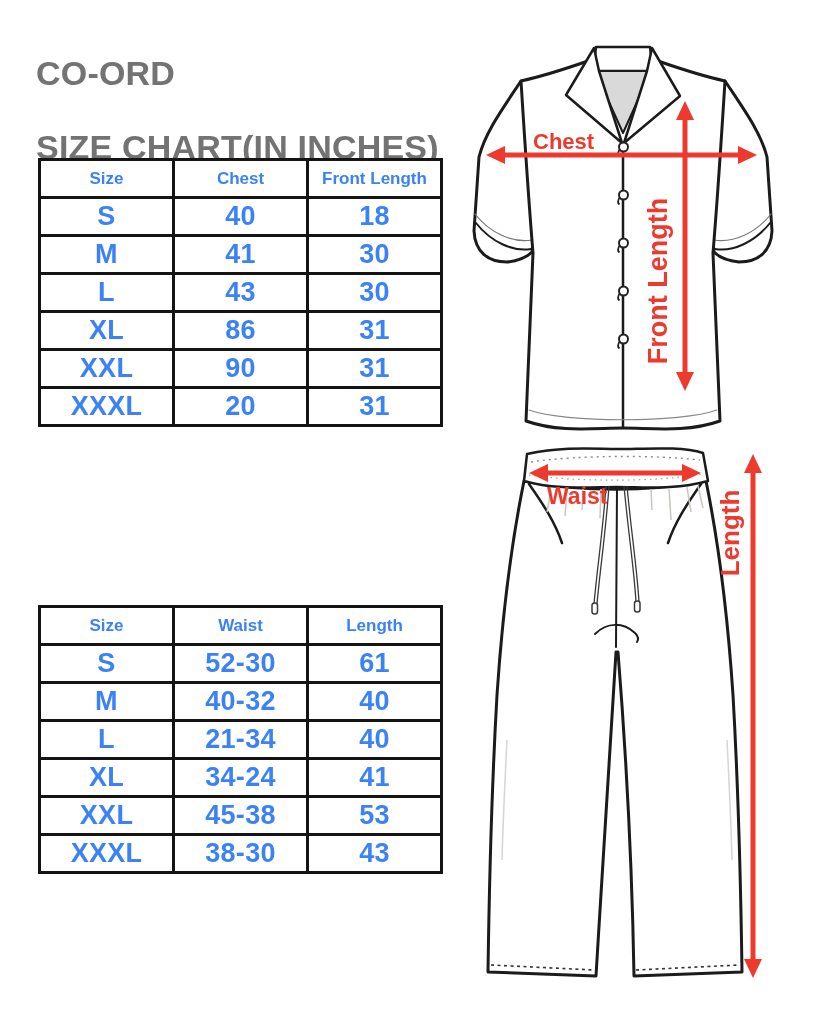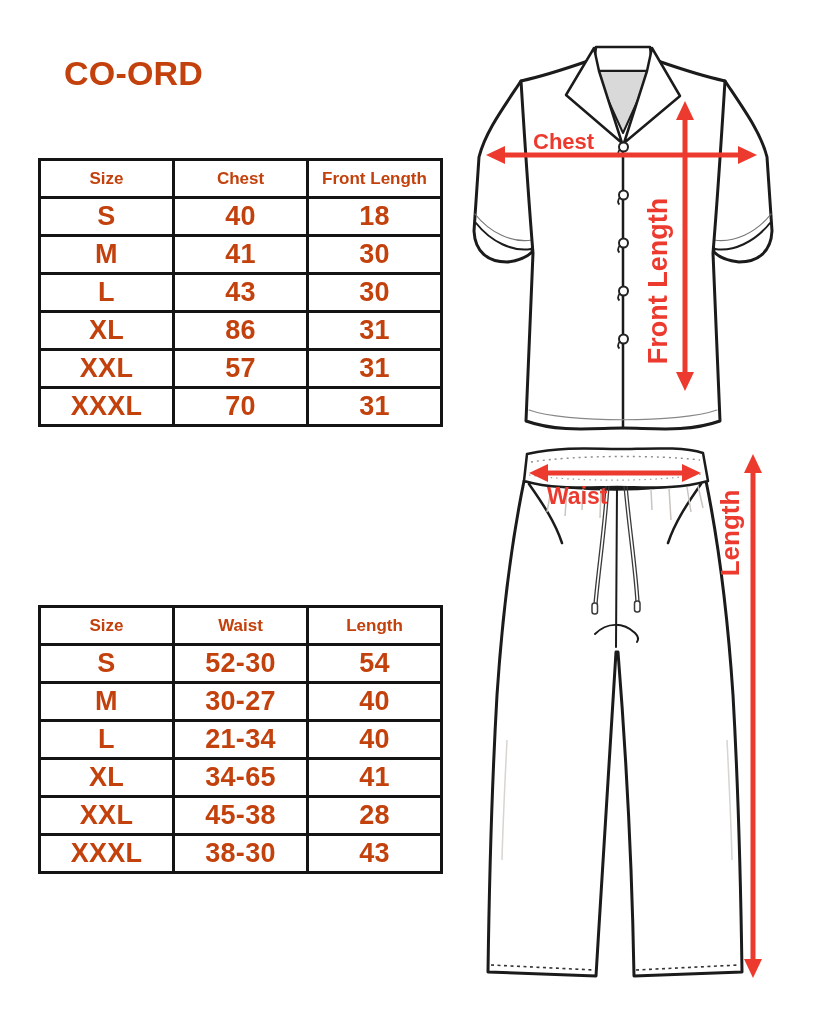--- a/index.html
+++ b/index.html
@@ -2,44 +2,45 @@
 <html><head>
 <meta charset="utf-8">
 <style>
   html,body{margin:0;padding:0;background:#ffffff;}
   .canvas{
     position:relative;width:823px;height:1029px;background:#ffffff;
     font-family:"Liberation Sans",sans-serif;overflow:hidden;
   }
   .page-title{
     position:absolute;left:36px;top:55px;
-    color:#c2410c;font-weight:bold;font-size:34px;line-height:37px;
-    letter-spacing:.2px;white-space:pre-line;margin-left:28px;
+    color:#737373;font-weight:bold;font-size:34px;line-height:37px;
+    letter-spacing:.2px;white-space:pre-line;
   }
   table.size-table{
     position:absolute;left:38px;width:405px;
-    border-collapse:collapse;table-layout:fixed;color:#c2410c;background:#fff;
+    border-collapse:collapse;table-layout:fixed;color:#3b82f6;background:#fff;
   }
   table.size-table.t1{top:158px;}
   table.size-table.t2{top:605px;}
   .size-table th,.size-table td{
     border:3px solid #141414;text-align:center;vertical-align:middle;padding:0;
   }
   .size-table th{height:35px;font-size:17px;font-weight:bold;}
   .size-table td{height:35px;font-size:27px;font-weight:bold;letter-spacing:.3px;}
   svg.shirt{position:absolute;left:455px;top:25px;}
   svg.pants{position:absolute;left:455px;top:440px;}
   svg text{font-family:"Liberation Sans",sans-serif;font-weight:bold;}
 </style>
 </head>
 <body>
 
 <div class="canvas">
 
   <div class="page-title"><span>CO-ORD</span><br>
+    <span>SIZE CHART(IN INCHES)</span>
   </div>
 
   <table class="size-table t1">
     <tbody>
         <tr>
       <th>Size</th>
       <th>Chest</th>
       <th>Front Length</th>
     </tr>
     <tr>
@@ -57,62 +58,62 @@
       <td>43</td>
       <td>30</td>
     </tr>
     <tr>
       <td>XL</td>
       <td>86</td>
       <td>31</td>
     </tr>
     <tr>
       <td>XXL</td>
-      <td>57</td>
+      <td>90</td>
       <td>31</td>
     </tr>
     <tr>
       <td>XXXL</td>
-      <td>70</td>
+      <td>20</td>
       <td>31</td>
     </tr>
   </tbody>
     </table>
 
   <table class="size-table t2">
     <tbody>
         <tr>
       <th>Size</th>
       <th>Waist</th>
       <th>Length</th>
     </tr>
     <tr>
       <td>S</td>
       <td>52-30</td>
-      <td>54</td>
+      <td>61</td>
     </tr>
     <tr>
       <td>M</td>
-      <td>30-27</td>
+      <td>40-32</td>
       <td>40</td>
     </tr>
     <tr>
       <td>L</td>
       <td>21-34</td>
       <td>40</td>
     </tr>
     <tr>
       <td>XL</td>
-      <td>34-65</td>
+      <td>34-24</td>
       <td>41</td>
     </tr>
     <tr>
       <td>XXL</td>
       <td>45-38</td>
-      <td>28</td>
+      <td>53</td>
     </tr>
     <tr>
       <td>XXXL</td>
       <td>38-30</td>
       <td>43</td>
     </tr>
   </tbody>
     </table>
 
   <svg class="shirt" width="368" height="420" viewBox="0 0 368 420">

